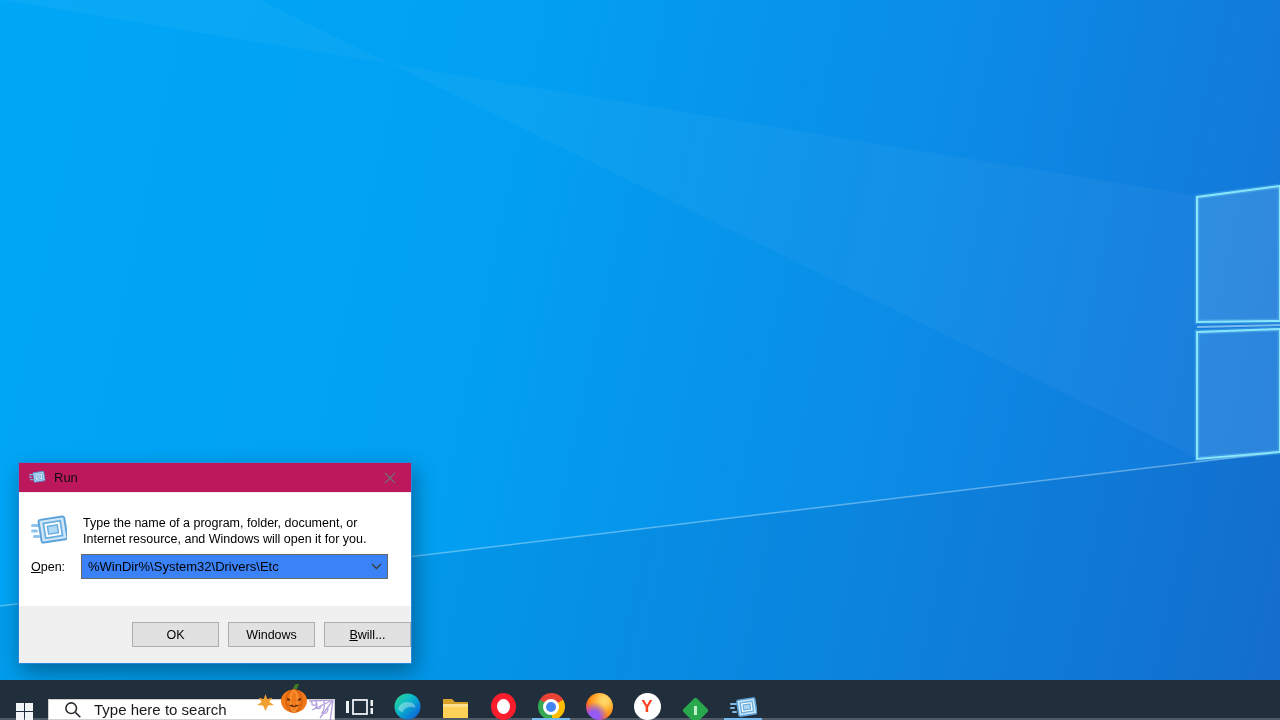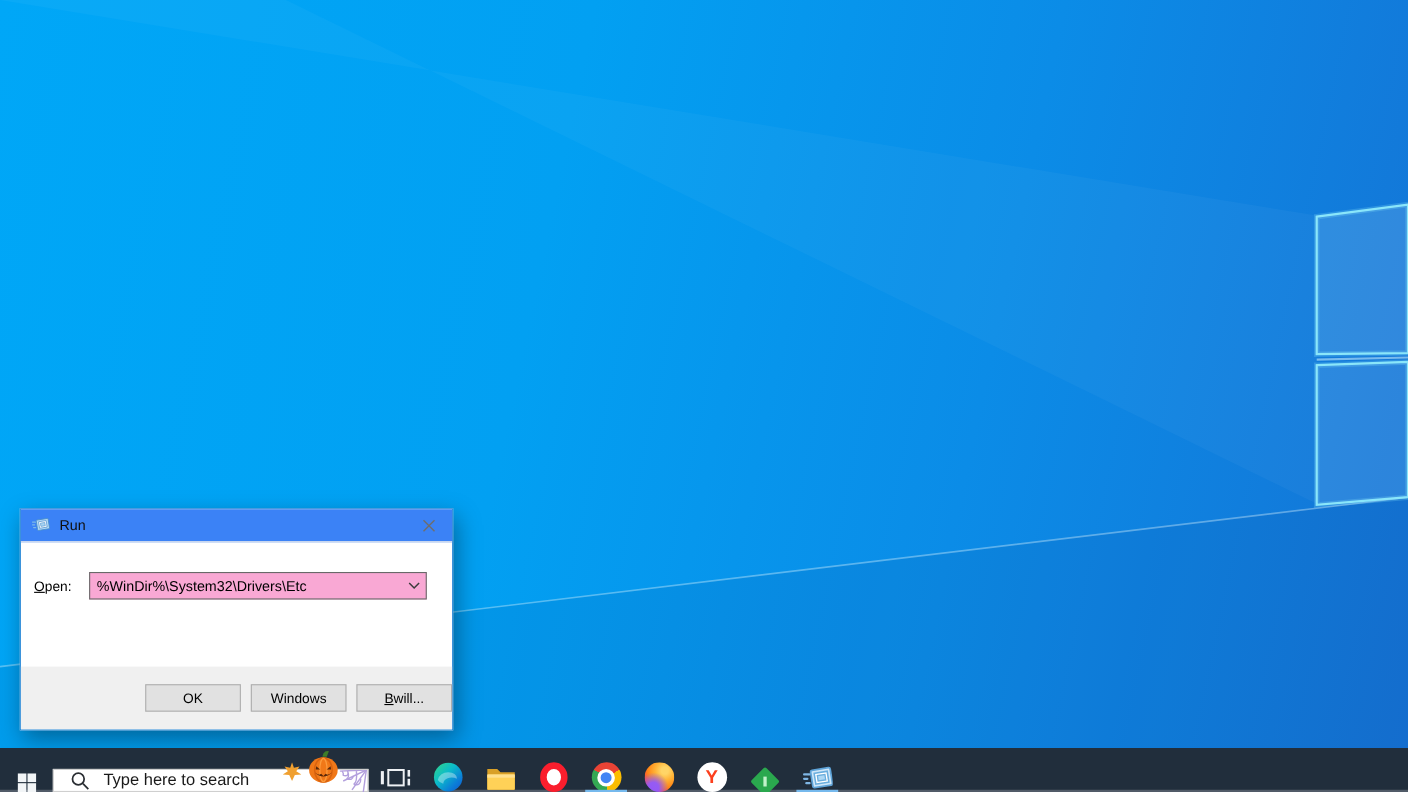--- a/index.html
+++ b/index.html
@@ -18,39 +18,39 @@
 
   
   .run-dialog{
     position:absolute;left:18px;top:462px;width:394px;height:202px;
     background:#fff;border:1px solid #2688d8;
     box-shadow:3px 8px 20px rgba(0,0,0,.35);
     display:flex;flex-direction:column;box-sizing:border-box;
   }
   .titlebar{
     height:29px;flex:0 0 29px;display:flex;align-items:center;
-    padding-left:10px;border-bottom:1px solid #ececec;background:#3b82f6;
+    padding-left:10px;border-bottom:1px solid #ececec;background:#be185d;
   }
   .title-icon{width:17px;height:15px;margin-right:8px;flex:0 0 auto;}
   .title-text{font-size:13px;color:#0f0f0f;}
   .close-btn{
     margin-left:auto;width:42px;height:29px;display:flex;
     align-items:center;justify-content:center;cursor:default;
   }
   .dialog-body{padding:21px 12px 0 12px;flex:1;}
   .desc-row{display:flex;gap:16px;}
   .dialog-icon{width:36px;height:34px;flex:0 0 36px;margin-top:0;}
   .desc-text{
     font-size:12.5px;line-height:1.25;color:#000;width:312px;margin-top:2px;
   }
   .open-row{display:flex;align-items:center;margin-top:6px;}
   .open-label{font-size:12.5px;color:#000;width:50px;flex:0 0 50px;}
   .mnemonic{text-decoration:underline;}
   .combo{
-    flex:1;height:25px;border:1px solid #696969;background:#f9a8d4;
+    flex:1;height:25px;border:1px solid #696969;background:#3b82f6;
     display:flex;align-items:center;box-sizing:border-box;margin-right:11px;
   }
   .combo-input{
     flex:1;border:none;outline:none;height:21px;padding:0 2px 0 6px;
     font-family:"Liberation Sans",sans-serif;font-size:13px;color:#000;background:transparent;
   }
   .combo-arrow{
     width:22px;height:100%;display:flex;align-items:center;justify-content:center;
   }
   .footer{
@@ -154,20 +154,35 @@
     <span class="title-text">Run</span>
     <div class="close-btn">
       <svg width="12" height="12" viewBox="0 0 12 12">
         <line x1="1" y1="1" x2="11" y2="11" stroke="#6e6e6e" stroke-width="1.3"></line>
         <line x1="11" y1="1" x2="1" y2="11" stroke="#6e6e6e" stroke-width="1.3"></line>
       </svg>
     </div>
   </div>
 
   <div class="dialog-body">
+    <div class="desc-row">
+      <svg class="dialog-icon" viewBox="0 0 36 34">
+        <g fill="#8ec3ec">
+          <rect x="0" y="10" width="9" height="3" rx="1.5"></rect>
+          <rect x="0" y="15.5" width="7" height="3" rx="1.5"></rect>
+          <rect x="2" y="21" width="7" height="3" rx="1.5"></rect>
+        </g>
+        <g transform="rotate(-9 22 16)">
+          <rect x="9" y="4" width="26" height="23" rx="2" fill="#cde6f9" stroke="#5ea3d8" stroke-width="2"></rect>
+          <rect x="13.5" y="8" width="17" height="15" fill="#ffffff" stroke="#6aaede" stroke-width="1.8"></rect>
+          <rect x="17" y="11.5" width="10" height="8" fill="#aed8f4" stroke="#6aaede" stroke-width="1.5"></rect>
+        </g>
+      </svg>
+      <div class="desc-text">Type the name of a program, folder, document, or Internet resource, and Windows will open it for you.</div>
+    </div>
 
     <div class="open-row">
       <label class="open-label"><span class="mnemonic">O</span><span>pen:</span></label>
       <div class="combo">
         <input class="combo-input" type="text" value="%WinDir%\System32\Drivers\Etc" style="">
         <div class="combo-arrow">
           <svg width="11" height="7" viewBox="0 0 11 7">
             <polyline points="1,1 5.5,5.5 10,1" fill="none" stroke="#3c3c3c" stroke-width="1.4"></polyline>
           </svg>
         </div>

